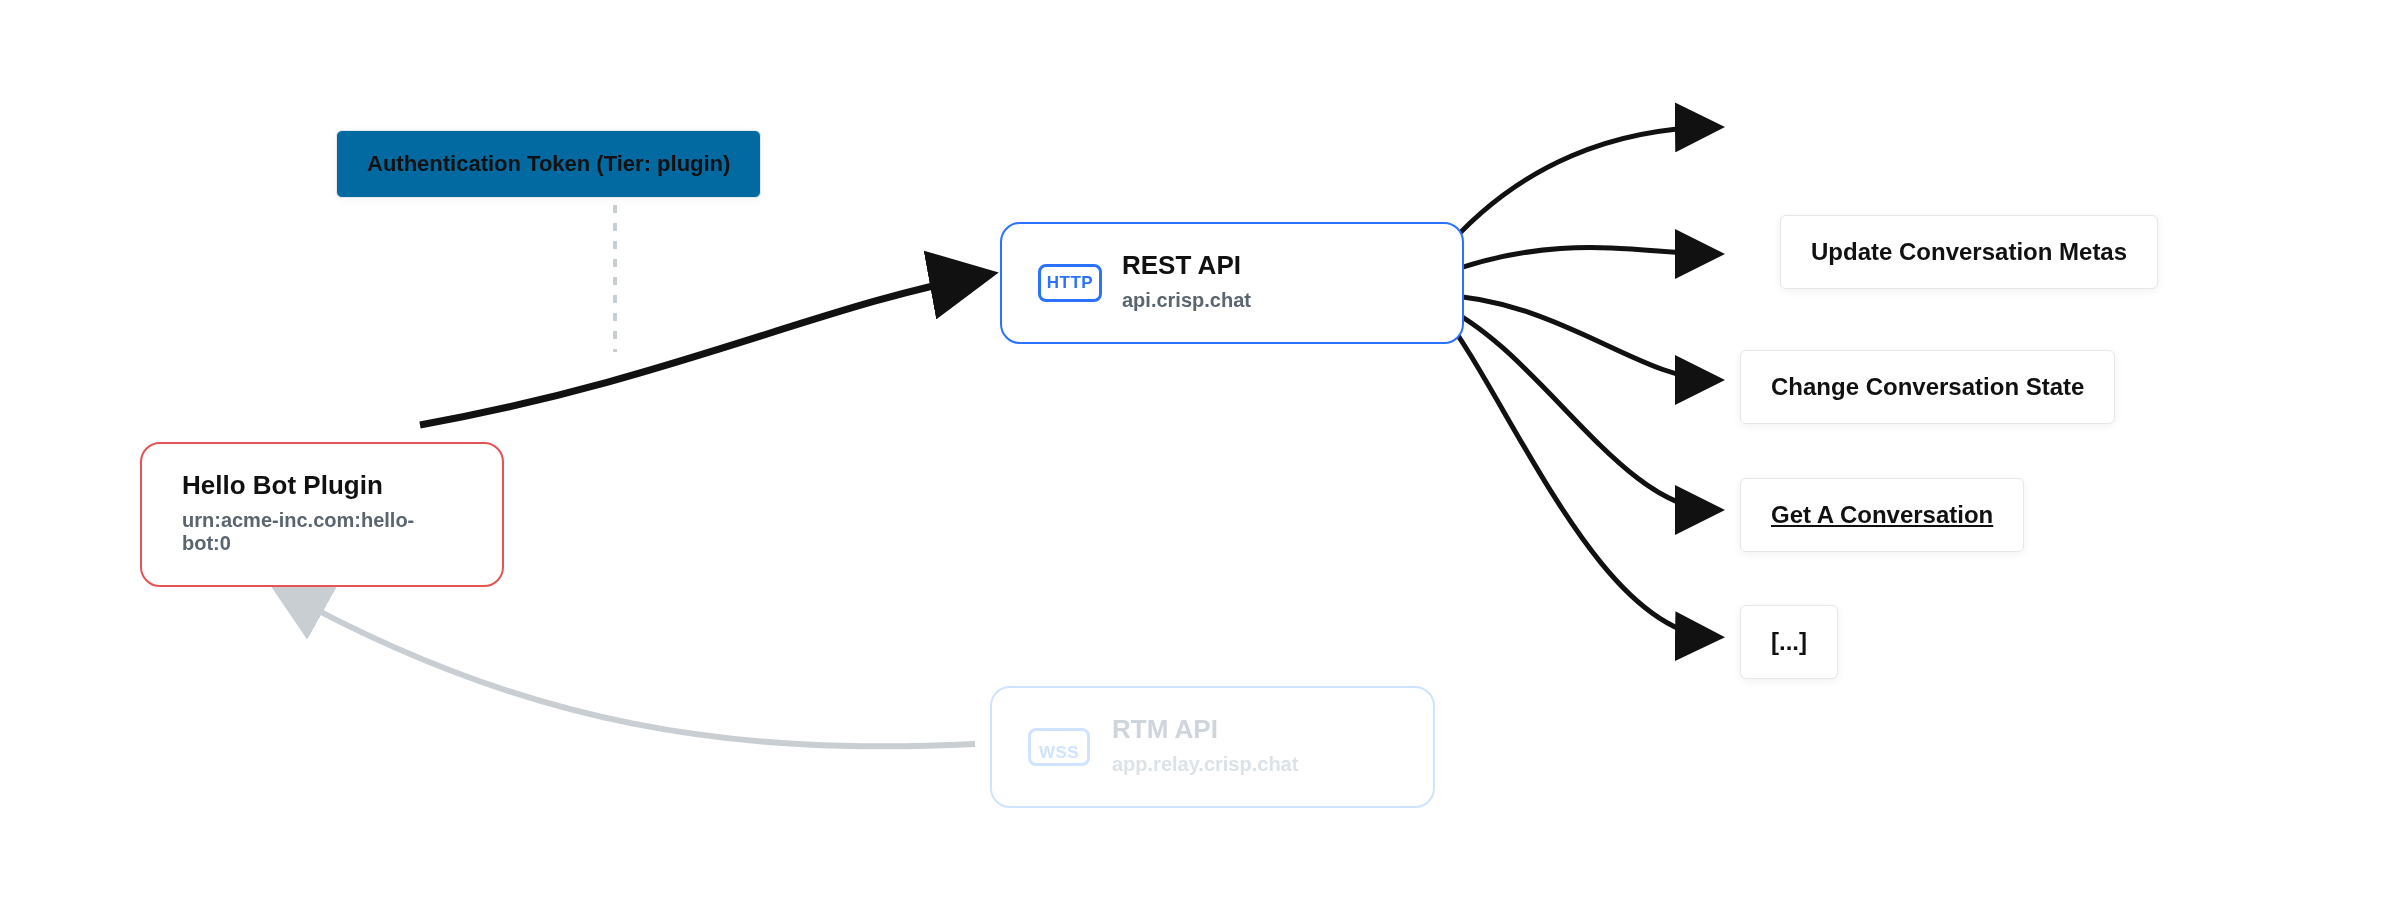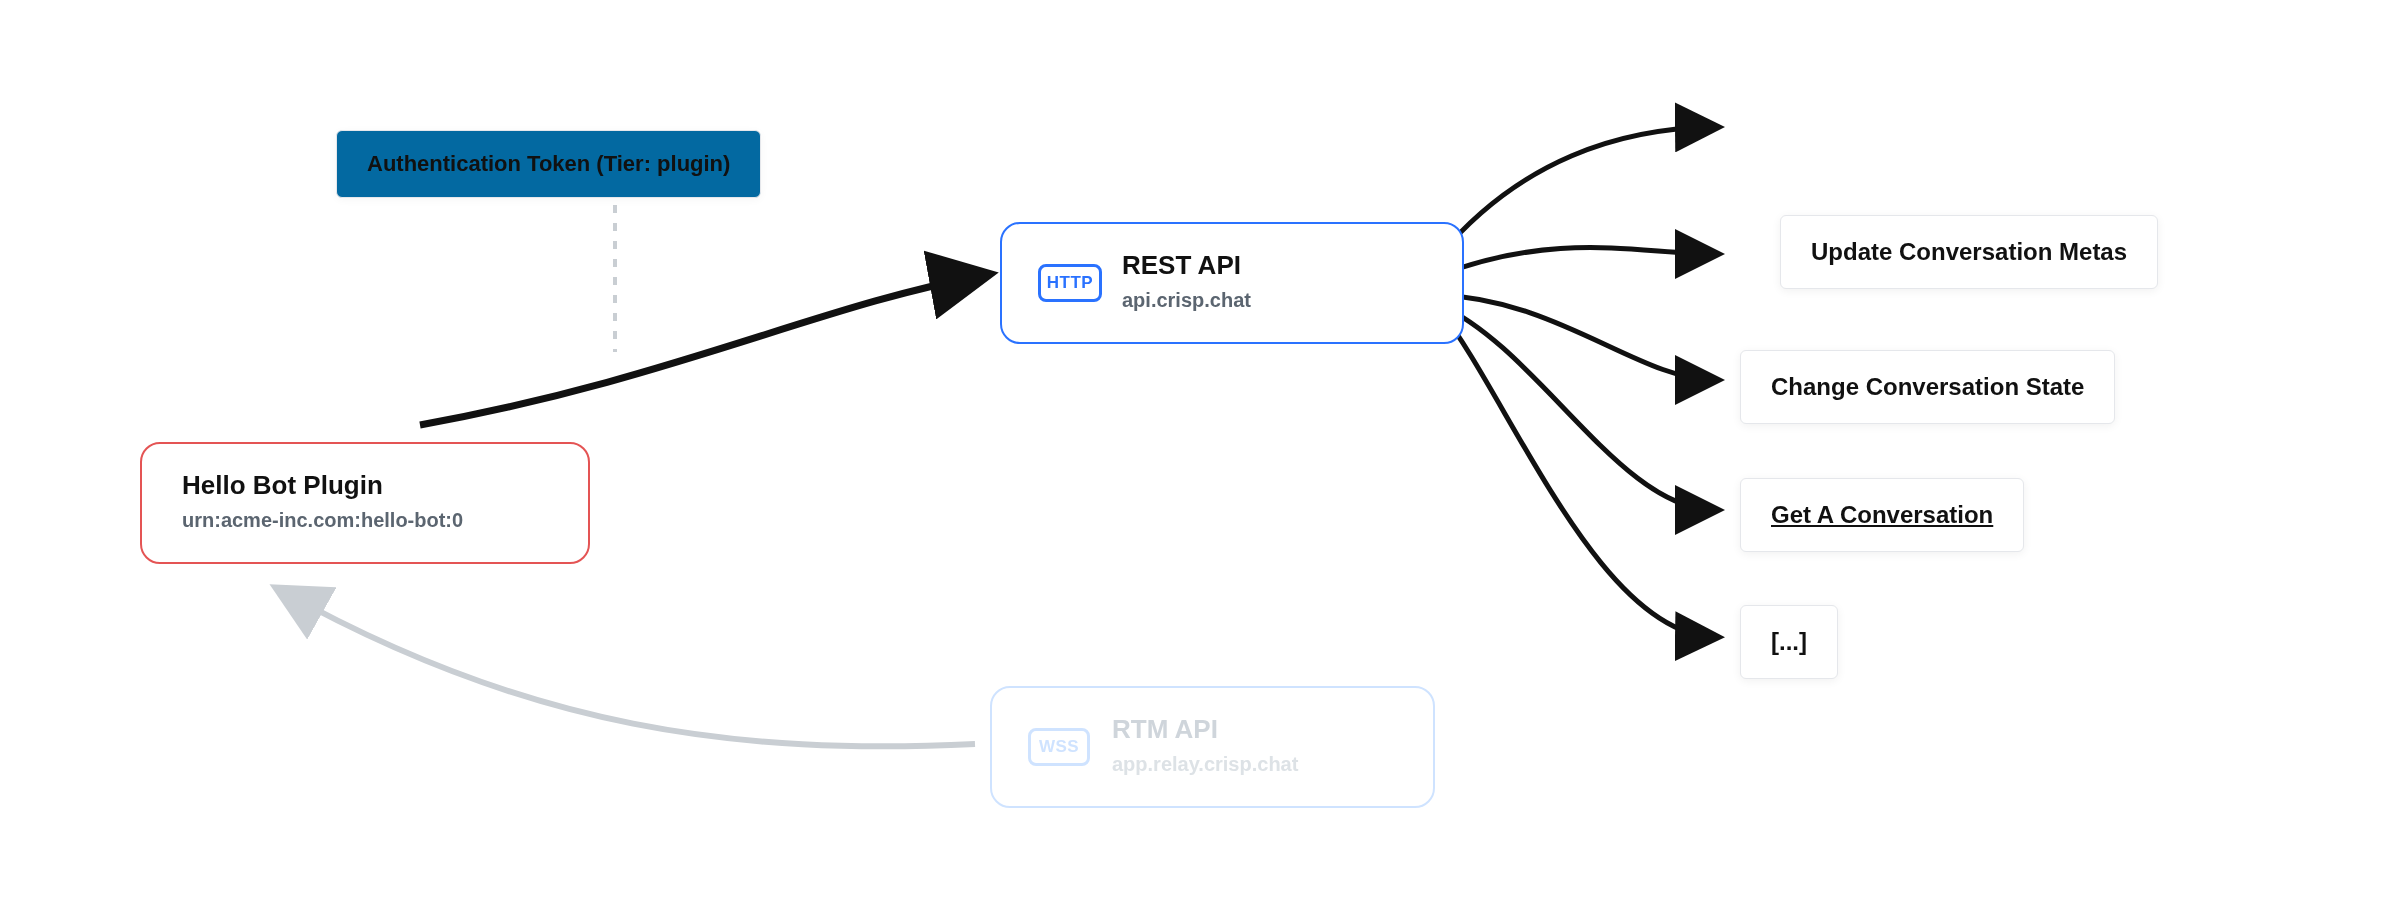--- a/index.html
+++ b/index.html
@@ -22,21 +22,21 @@
   .box.rtm .title { color: #cfd5db; }
   .box.rtm .sub   { color: #dde2e6; }
 
   .badge {
     display: flex; align-items: center; justify-content: center;
     border: 3px solid; border-radius: 8px;
     font-weight: 800; font-size: 17px; letter-spacing: 0.5px;
     position: absolute;
   }
   .badge.http { color: #2a72ff; border-color: #2a72ff; width: 64px; height: 38px; }
-  .badge.wss  { color: #cfe3ff; border-color: #cfe3ff; width: 62px; height: 38px; }
+  .badge.wss  { color: #cfe3ff; border-color: #cfe3ff; width: 62px; height: 38px; align-items: flex-end; }
 
   .authbox {
     position: absolute;
     background: #0369a1;
     border: 1px solid #e5e7eb;
     border-radius: 6px;
     box-shadow: 0 2px 8px rgba(0,0,0,0.04);
     padding: 20px 30px;
     font-size: 22px;
     font-weight: 700;
@@ -81,21 +81,21 @@
     <path d="M 1440 275 C 1560 230, 1640 254, 1715 254" stroke="#111" stroke-width="5" fill="none" marker-end="url(#arrow-black)"></path>
     <path d="M 1440 295 C 1560 300, 1640 380, 1715 380" stroke="#111" stroke-width="5" fill="none" marker-end="url(#arrow-black)"></path>
     <path d="M 1440 305 C 1540 350, 1620 510, 1715 510" stroke="#111" stroke-width="5" fill="none" marker-end="url(#arrow-black)"></path>
     <path d="M 1440 310 C 1510 400, 1600 635, 1715 637" stroke="#111" stroke-width="5" fill="none" marker-end="url(#arrow-black)"></path>
   </svg>
 
   <div class="authbox" style="left:336px; top:130px;">
     <span>Authentication Token (Tier: plugin)</span>
   </div>
 
-  <div class="box plugin" style="left:140px; top:442px; width:450px;">
+  <div class="box plugin" style="left:140px; top:442px; width:364px;">
     <div class="title">Hello Bot Plugin</div>
     <div class="sub">urn:acme-inc.com:hello-bot:0</div>
   </div>
 
   <div class="box rest" style="left:1000px; top:222px; width:464px; padding-left:120px;">
     <div class="badge http" style="left:36px; top:40px;">
       <span>HTTP</span>
     </div>
     <div class="title">REST API</div>
     <div class="sub">api.crisp.chat</div>

